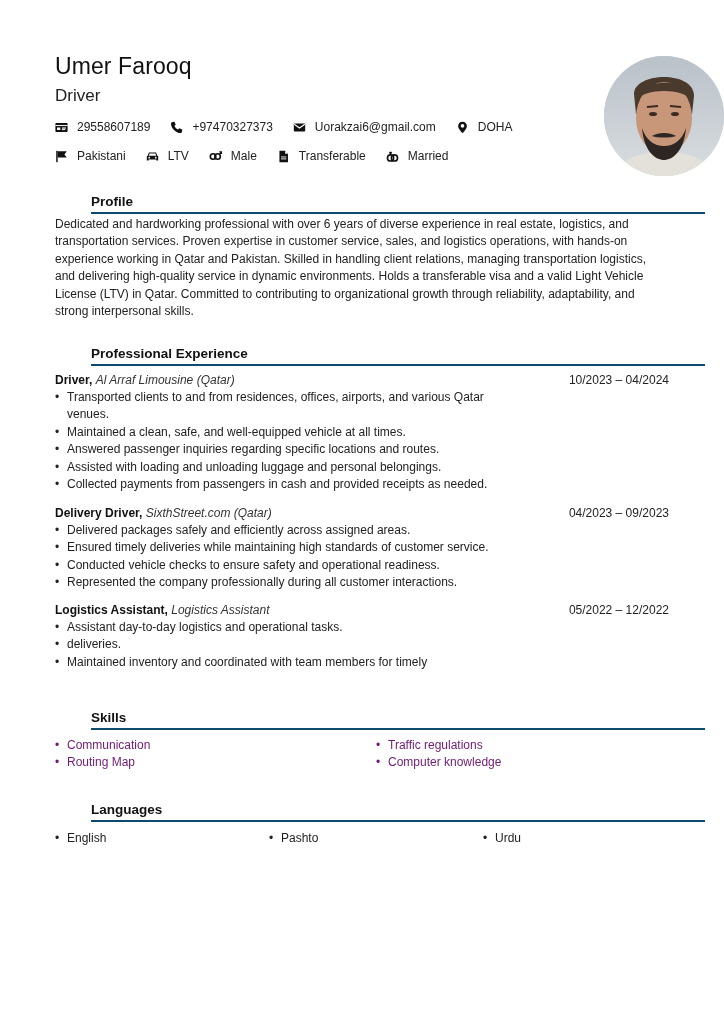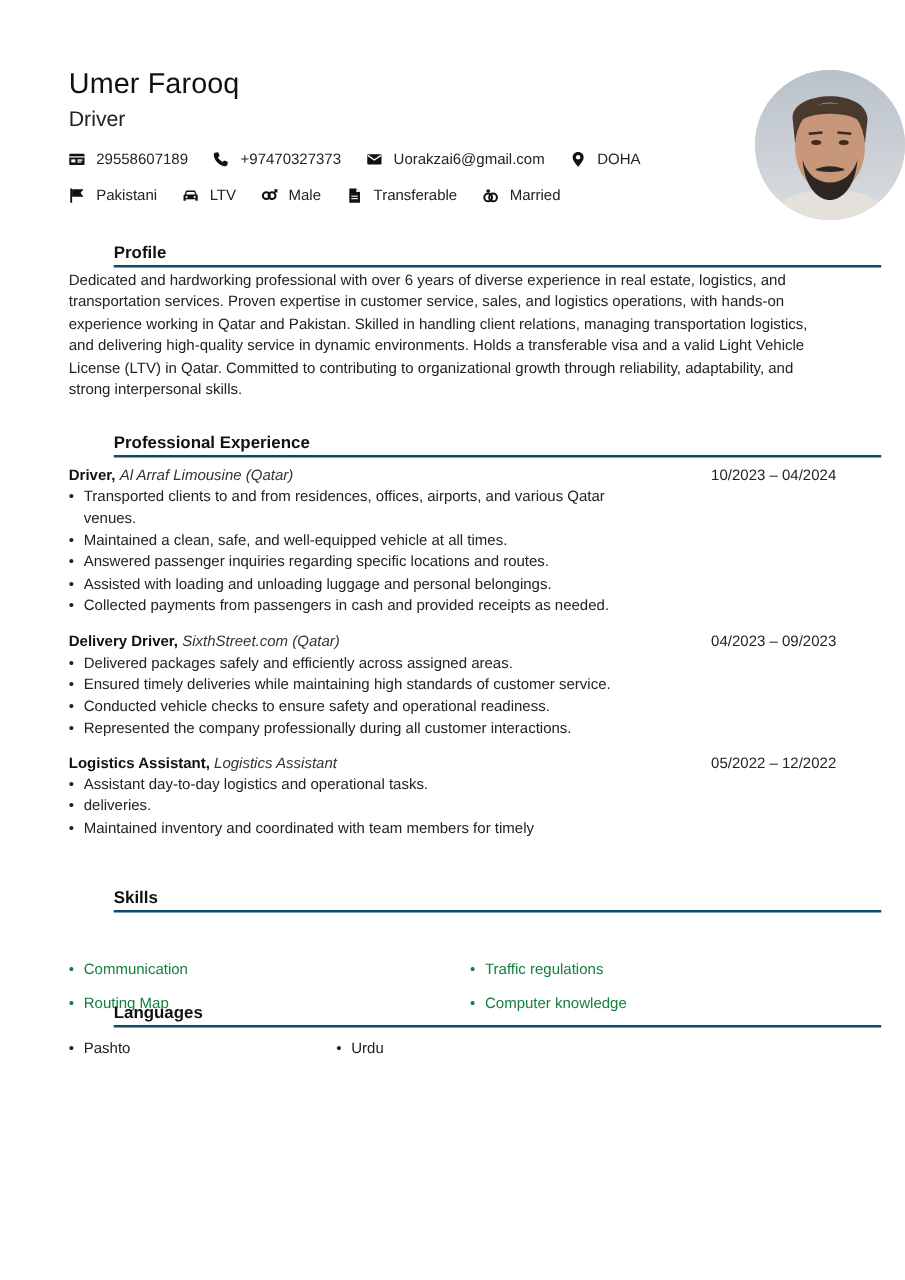--- a/index.html
+++ b/index.html
@@ -25,21 +25,21 @@
     .job { position: absolute; left: 0; width: 614px; font-size: 12px; color: #222; }
     .job-head { display: flex; justify-content: space-between; line-height: 17px; }
     .job-role { font-weight: bold; color: #111; }
     .job-company { font-style: italic; color: #333; }
     .job-dates { color: #222; }
     .bullets { list-style: none; }
     .bullets li { position: relative; padding-left: 12px; line-height: 17.4px; }
     .bullets li::before { content: "•"; position: absolute; left: 0; top: 0; }
     .job1 .bullets { width: 460px; }
 
-    .grid2 { position: absolute; left: 0; width: 614px; display: grid; grid-template-columns: 321px 293px; row-gap: 10px; font-size: 12px; color: #15803d; margin-top: 30px; }
+    .grid2 { position: absolute; left: 0; width: 614px; display: grid; grid-template-columns: 321px 293px; font-size: 12px; color: #701a75; }
     .grid3 { position: absolute; left: 0; width: 614px; display: grid; grid-template-columns: 214px 214px 186px; font-size: 12px; color: #222; }
     .gitem { position: relative; padding-left: 12px; line-height: 17px; }
     .gitem::before { content: "•"; position: absolute; left: 0; }
   </style>
 </head>
 <body>
 
 <div class="page">
 
   <div class="name">Umer Farooq</div>
@@ -208,17 +208,18 @@
   <div class="section-head" style="top:710px;">Skills</div>
   <div class="grid2" style="top:737px;">
     <div class="gitem">Communication</div>
     <div class="gitem">Traffic regulations</div>
     <div class="gitem">Routing Map</div>
     <div class="gitem">Computer knowledge</div>
   </div>
 
   <div class="section-head" style="top:802px;">Languages</div>
   <div class="grid3" style="top:830px;">
+    <div class="gitem">English</div>
     <div class="gitem">Pashto</div>
     <div class="gitem">Urdu</div>
   </div>
 
 </div>
 
 </body></html>

